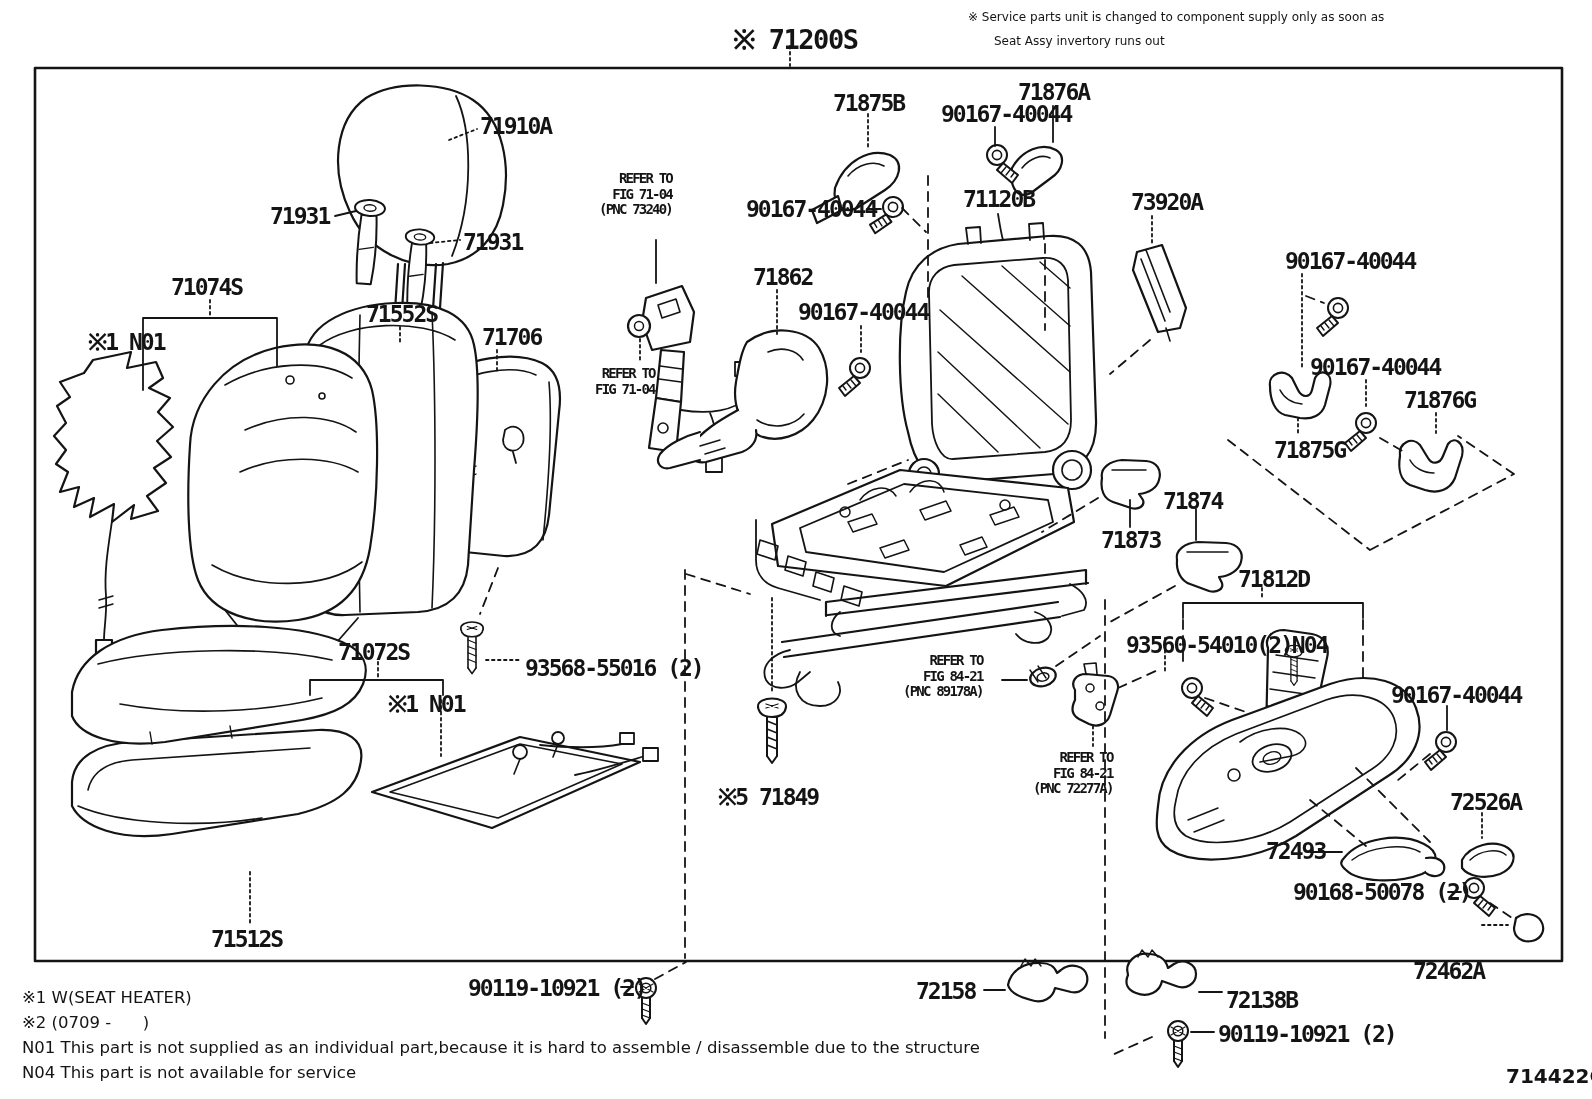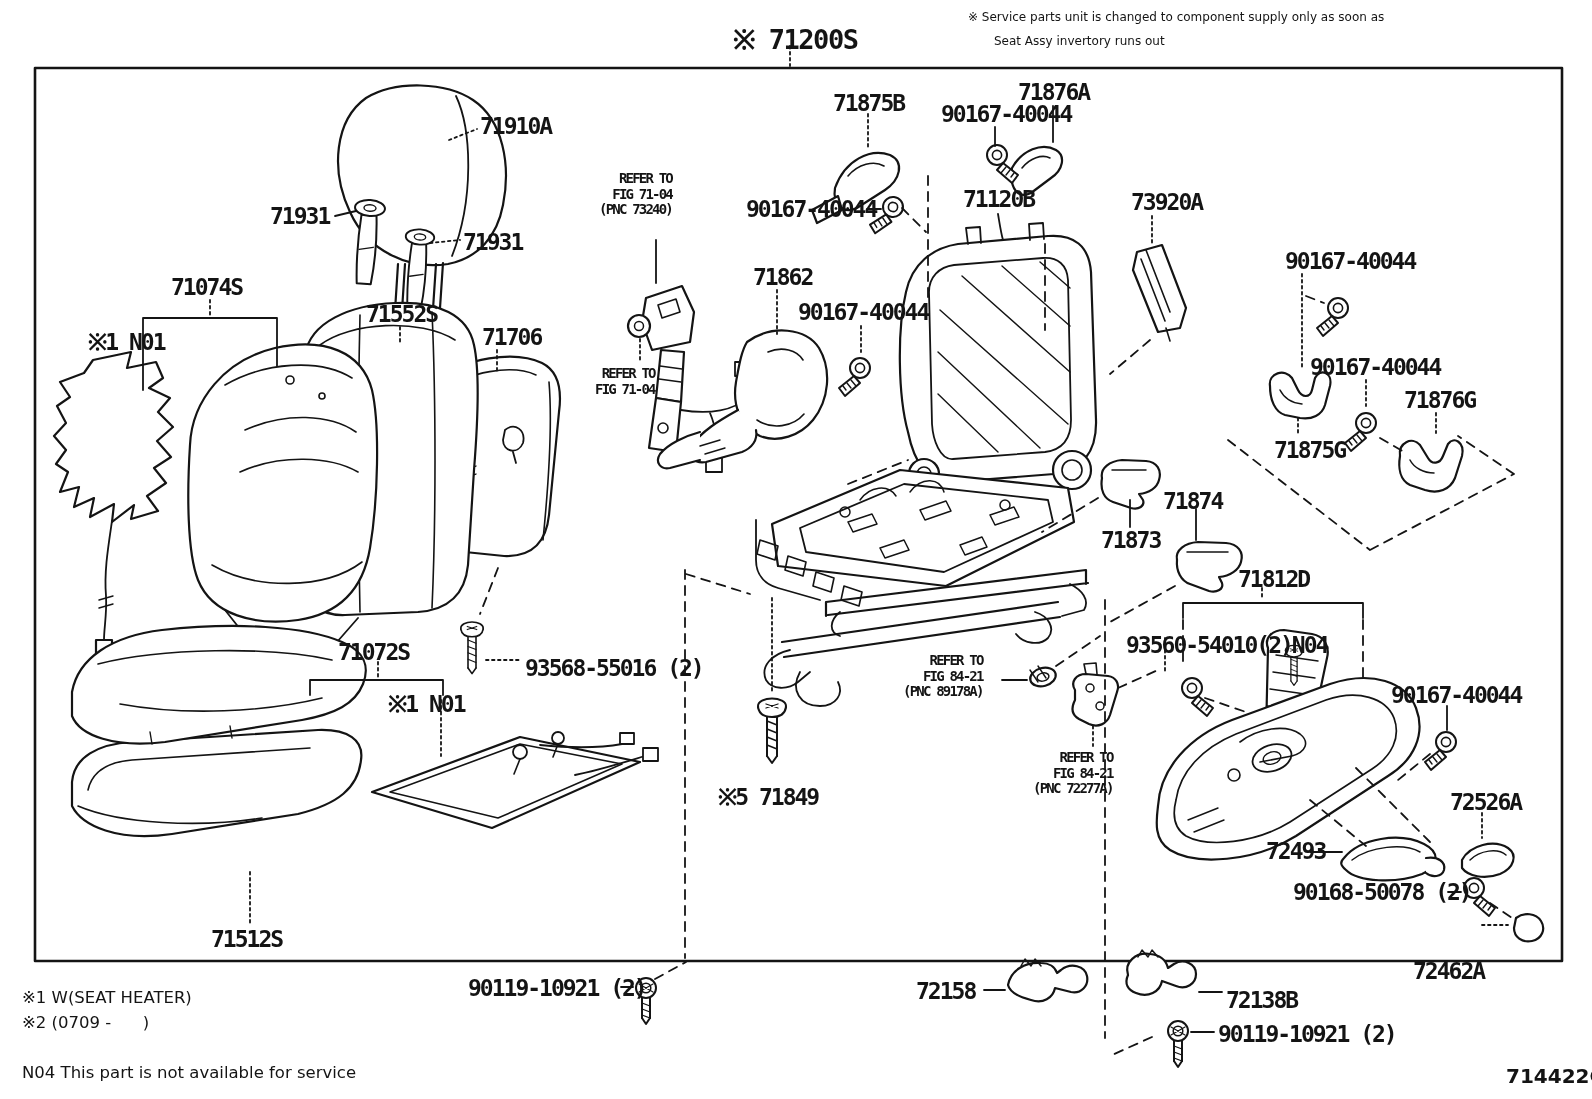--- a/index.html
+++ b/index.html
@@ -321,20 +321,21 @@
     <path d="M1380,438 L1404,452"></path>
     <path d="M848,484 L908,460"></path>
   </g>
 </svg>
 
   <div class="note" style="left:968px;top:10px">※ Service parts unit is changed to component supply only as soon as</div>
   <div class="note" style="left:994px;top:34px">Seat Assy invertory runs out</div>
   <div class="lbl title" style="left:733px;top:26px">※ 71200S</div>
   <div class="foot" style="left:22px;top:988px">※1 W(SEAT HEATER)</div>
   <div class="foot" style="left:22px;top:1013px">※2 (0709 -      )</div>
+  <div class="foot" style="left:22px;top:1038px">N01 This part is not supplied as an individual part,because it is hard to assemble / disassemble due to the structure</div>
   <div class="foot" style="left:22px;top:1063px">N04 This part is not available for service</div>
   <div class="code" style="left:1506px;top:1064px">714422G</div>
 
 <div class="lbl part" style="left: 480px; top: 115px;">71910A</div>
     <div class="lbl part" style="left: 270px; top: 205px;">71931</div>
     <div class="lbl part" style="left: 463px; top: 231px;">71931</div>
     <div class="lbl part" style="left: 171px; top: 276px;">71074S</div>
     <div class="lbl part" style="left: 88px; top: 331px;">※1 N01</div>
     <div class="lbl part" style="left: 366px; top: 303px;">71552S</div>
     <div class="lbl part" style="left: 482px; top: 326px;">71706</div>

